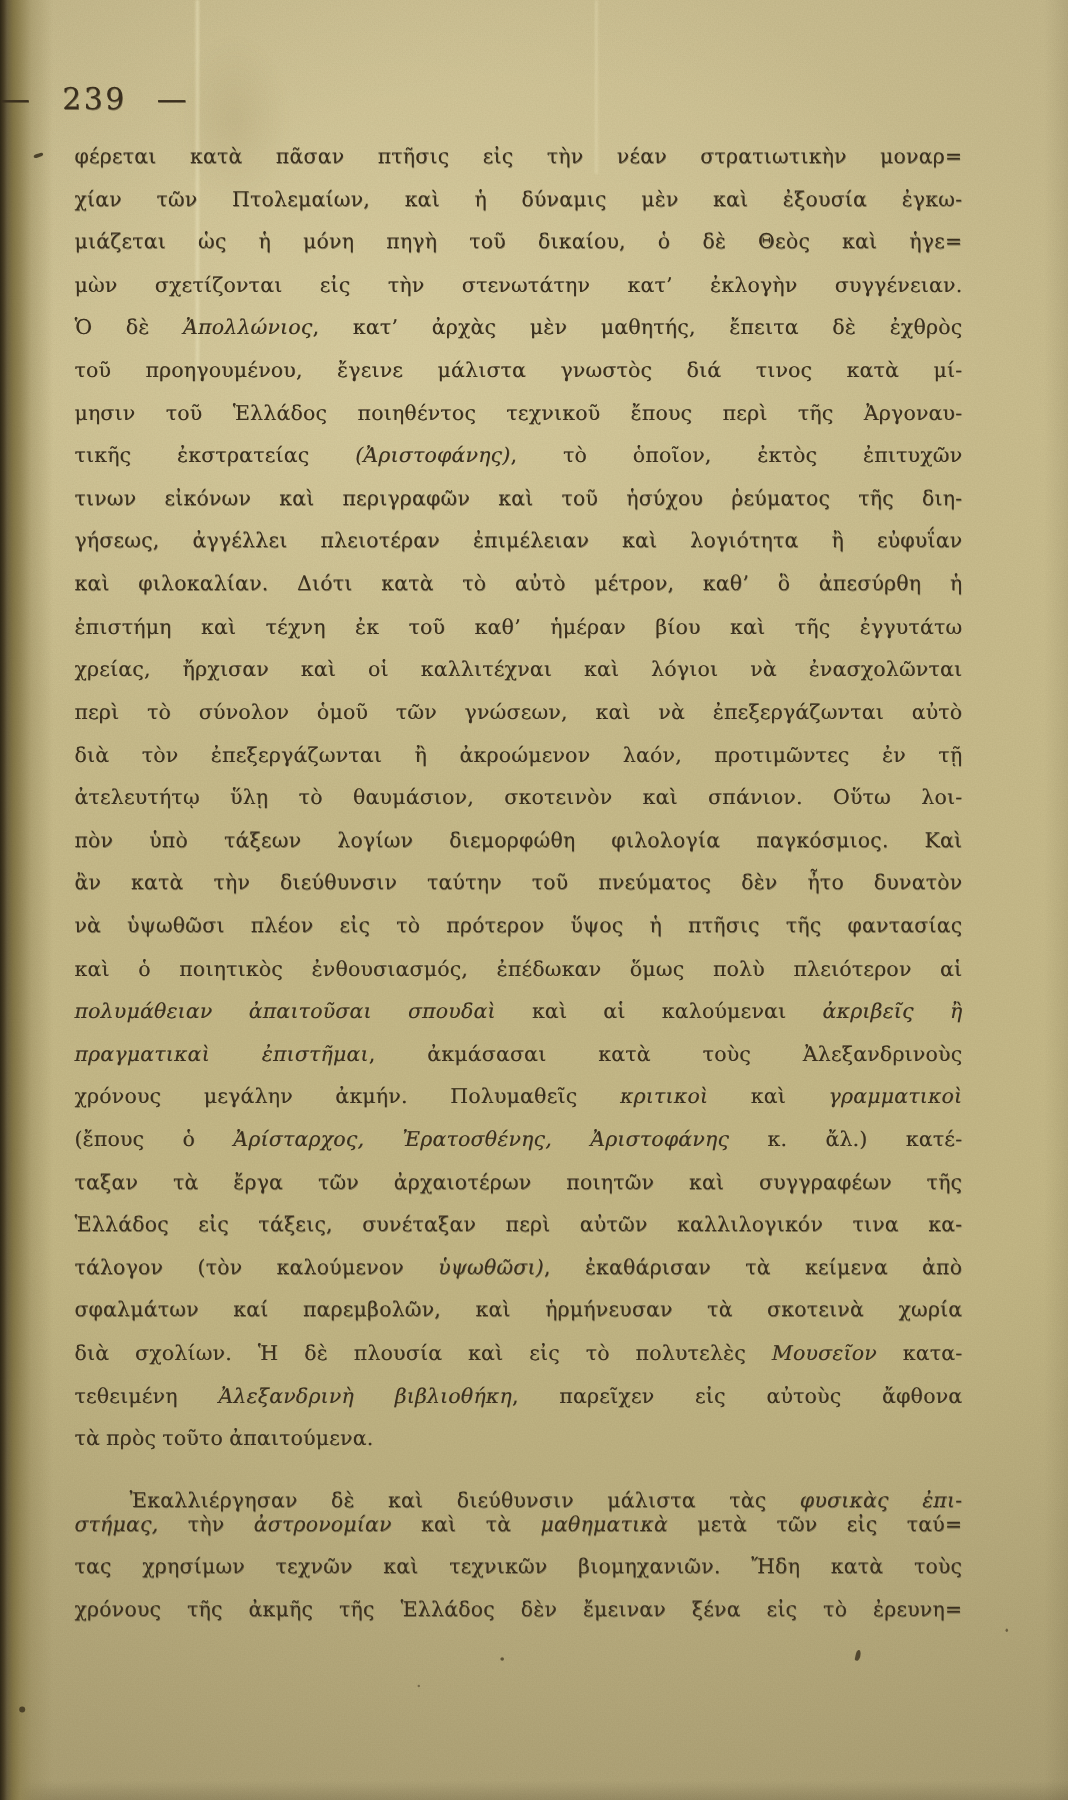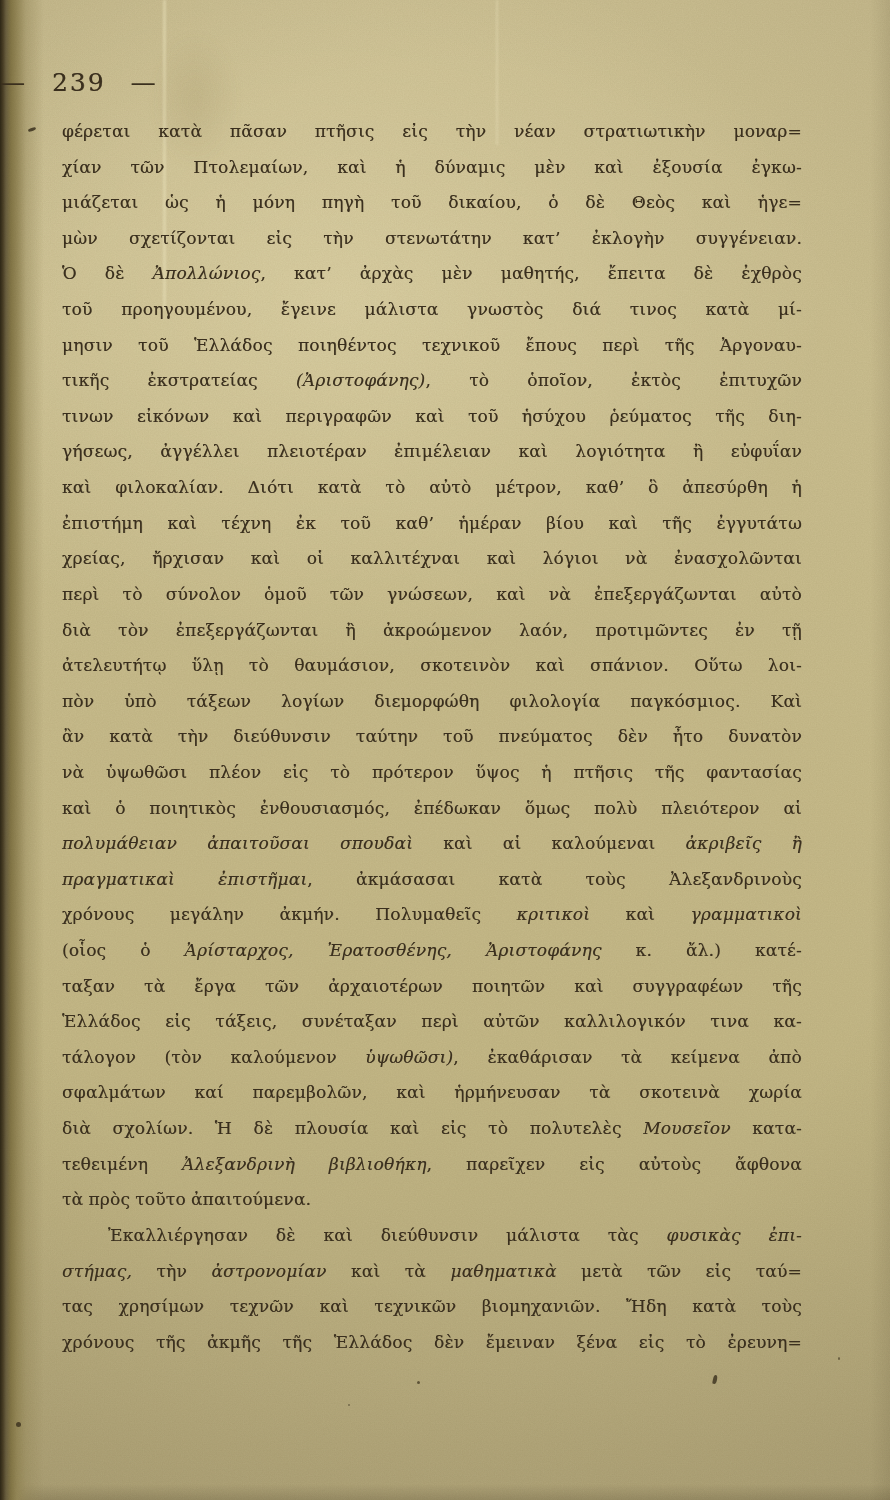--- a/index.html
+++ b/index.html
@@ -21,21 +21,21 @@
     text-shadow:0.3px 0.3px 0.5px rgba(58,47,30,0.55);
   }
   .textblock{
     position:absolute;left:62px;top:121px;width:740px;
     font-family:"DejaVu Serif",serif;font-size:17px;color:#3a2f1e;
     letter-spacing:0.2px;
     text-shadow:0.3px 0.3px 0.5px rgba(58,47,30,0.5);
   }
   .tline{display:flex;justify-content:space-between;align-items:baseline;height:35.62px;}
   .tline.end{justify-content:flex-start;column-gap:0.30em;}
-  .tline.indent{padding-left:46px;}
+  .tline.indent{padding-left:46px;align-items:flex-end;}
   .token{flex:0 0 auto;}
   .it{font-style:italic;}
   .crease{position:absolute;background:rgba(236,228,190,0.5);filter:blur(1px);pointer-events:none;}
   .crease.c1{left:163px;top:0;width:3px;height:310px;}
   .crease.c2{left:496px;top:0;width:2px;height:145px;opacity:0.8;}
   .smudge{position:absolute;left:150px;top:30px;width:90px;height:140px;border-radius:50%;
     background:radial-gradient(ellipse, rgba(120,100,55,0.12), rgba(120,100,55,0) 70%);filter:blur(4px);pointer-events:none;}
   .speck{position:absolute;background:#3a301d;border-radius:50%;pointer-events:none;}
   .sp1{left:28px;top:128px;width:8px;height:3px;border-radius:40%;transform:rotate(-18deg);opacity:0.85;}
   .sp2{left:713px;top:1375px;width:4px;height:9px;border-radius:60% 60% 60% 20%;transform:rotate(12deg);opacity:0.8;}
@@ -313,21 +313,21 @@
       <div class="tline">
         <span class="token"><span>χρόνους</span></span>
         <span class="token"><span>μεγάλην</span></span>
         <span class="token"><span>ἀκμήν.</span></span>
         <span class="token"><span>Πολυμαθεῖς</span></span>
         <span class="token"><span class="it">κριτικοὶ</span></span>
         <span class="token"><span>καὶ</span></span>
         <span class="token"><span class="it">γραμματικοὶ</span></span>
       </div>
       <div class="tline">
-        <span class="token"><span>(οἷος</span></span>
+        <span class="token"><span>(ἔπους</span></span>
         <span class="token"><span>ὁ</span></span>
         <span class="token"><span class="it">Ἀρίσταρχος,</span></span>
         <span class="token"><span class="it">Ἐρατοσθένης,</span></span>
         <span class="token"><span class="it">Ἀριστοφάνης</span></span>
         <span class="token"><span>κ.</span></span>
         <span class="token"><span>ἄλ.)</span></span>
         <span class="token"><span>κατέ-</span></span>
       </div>
       <div class="tline">
         <span class="token"><span>ταξαν</span></span>

